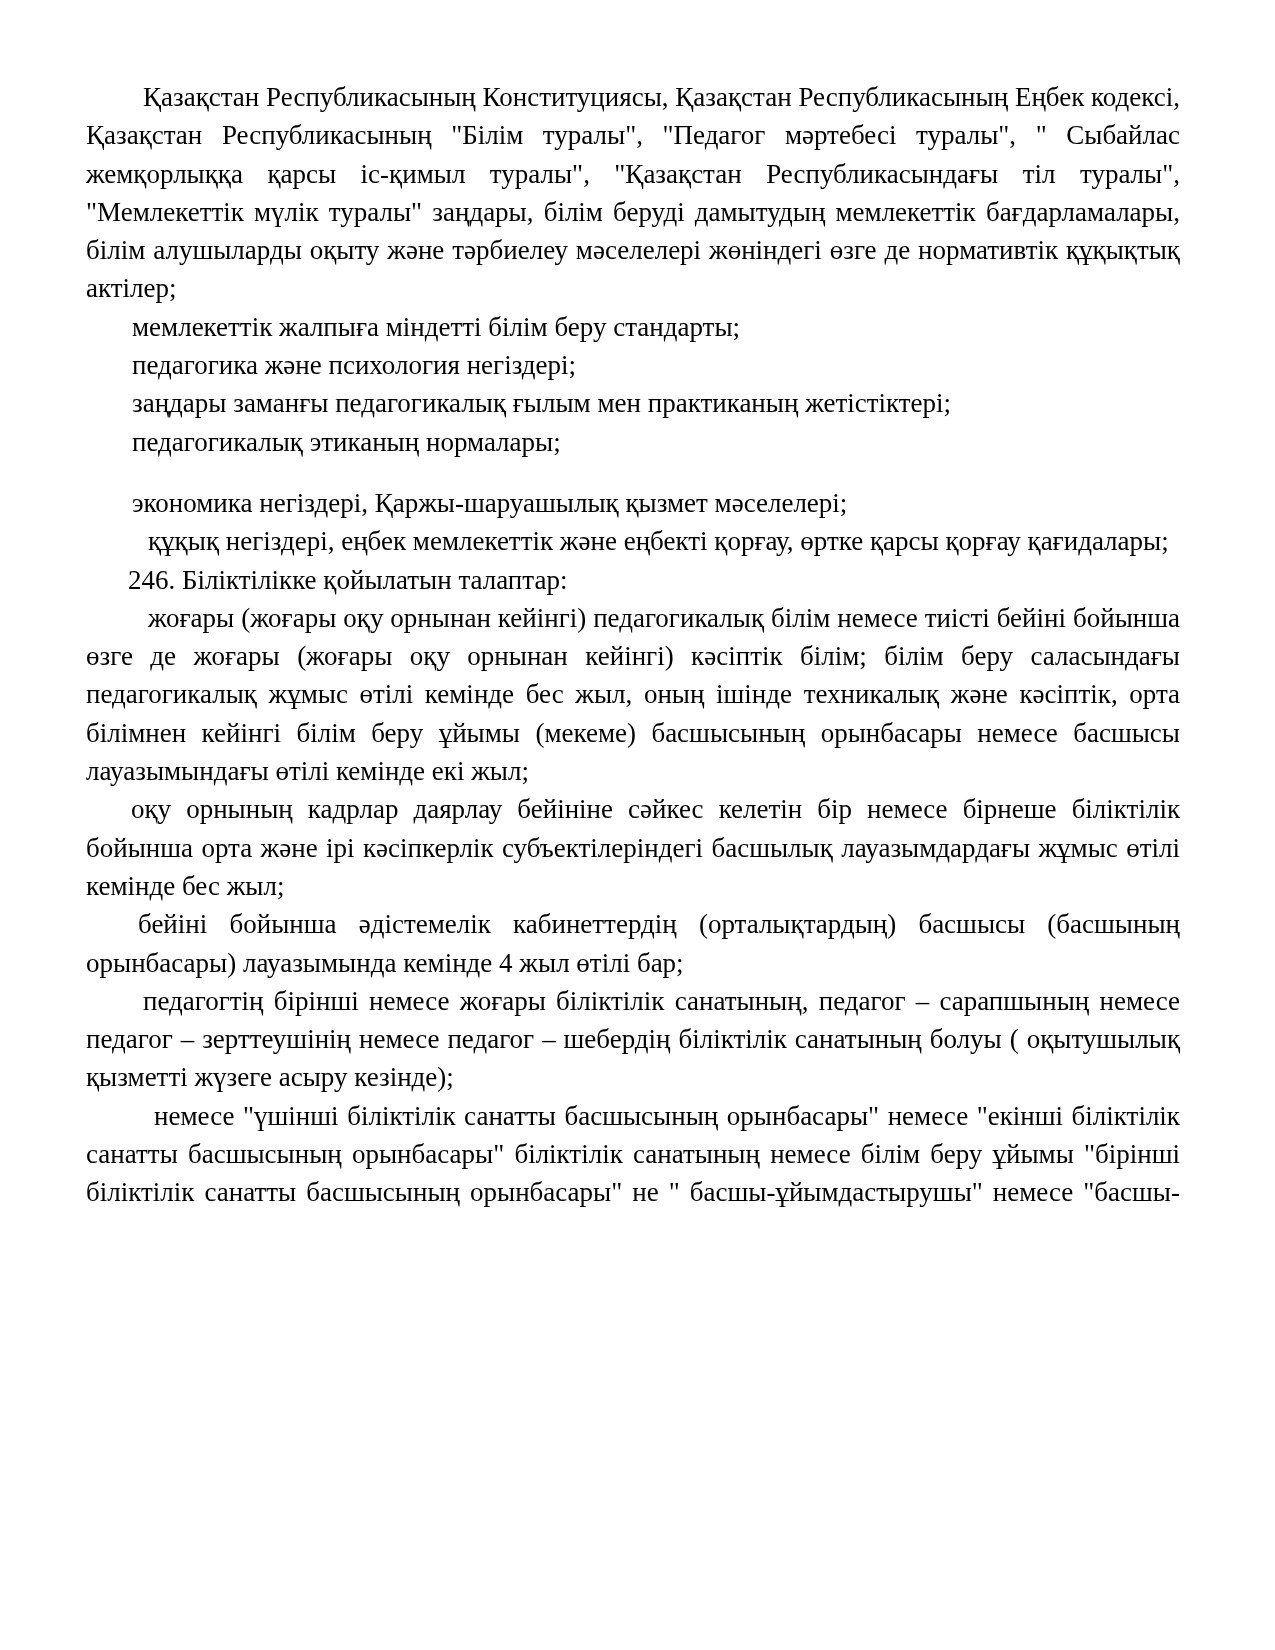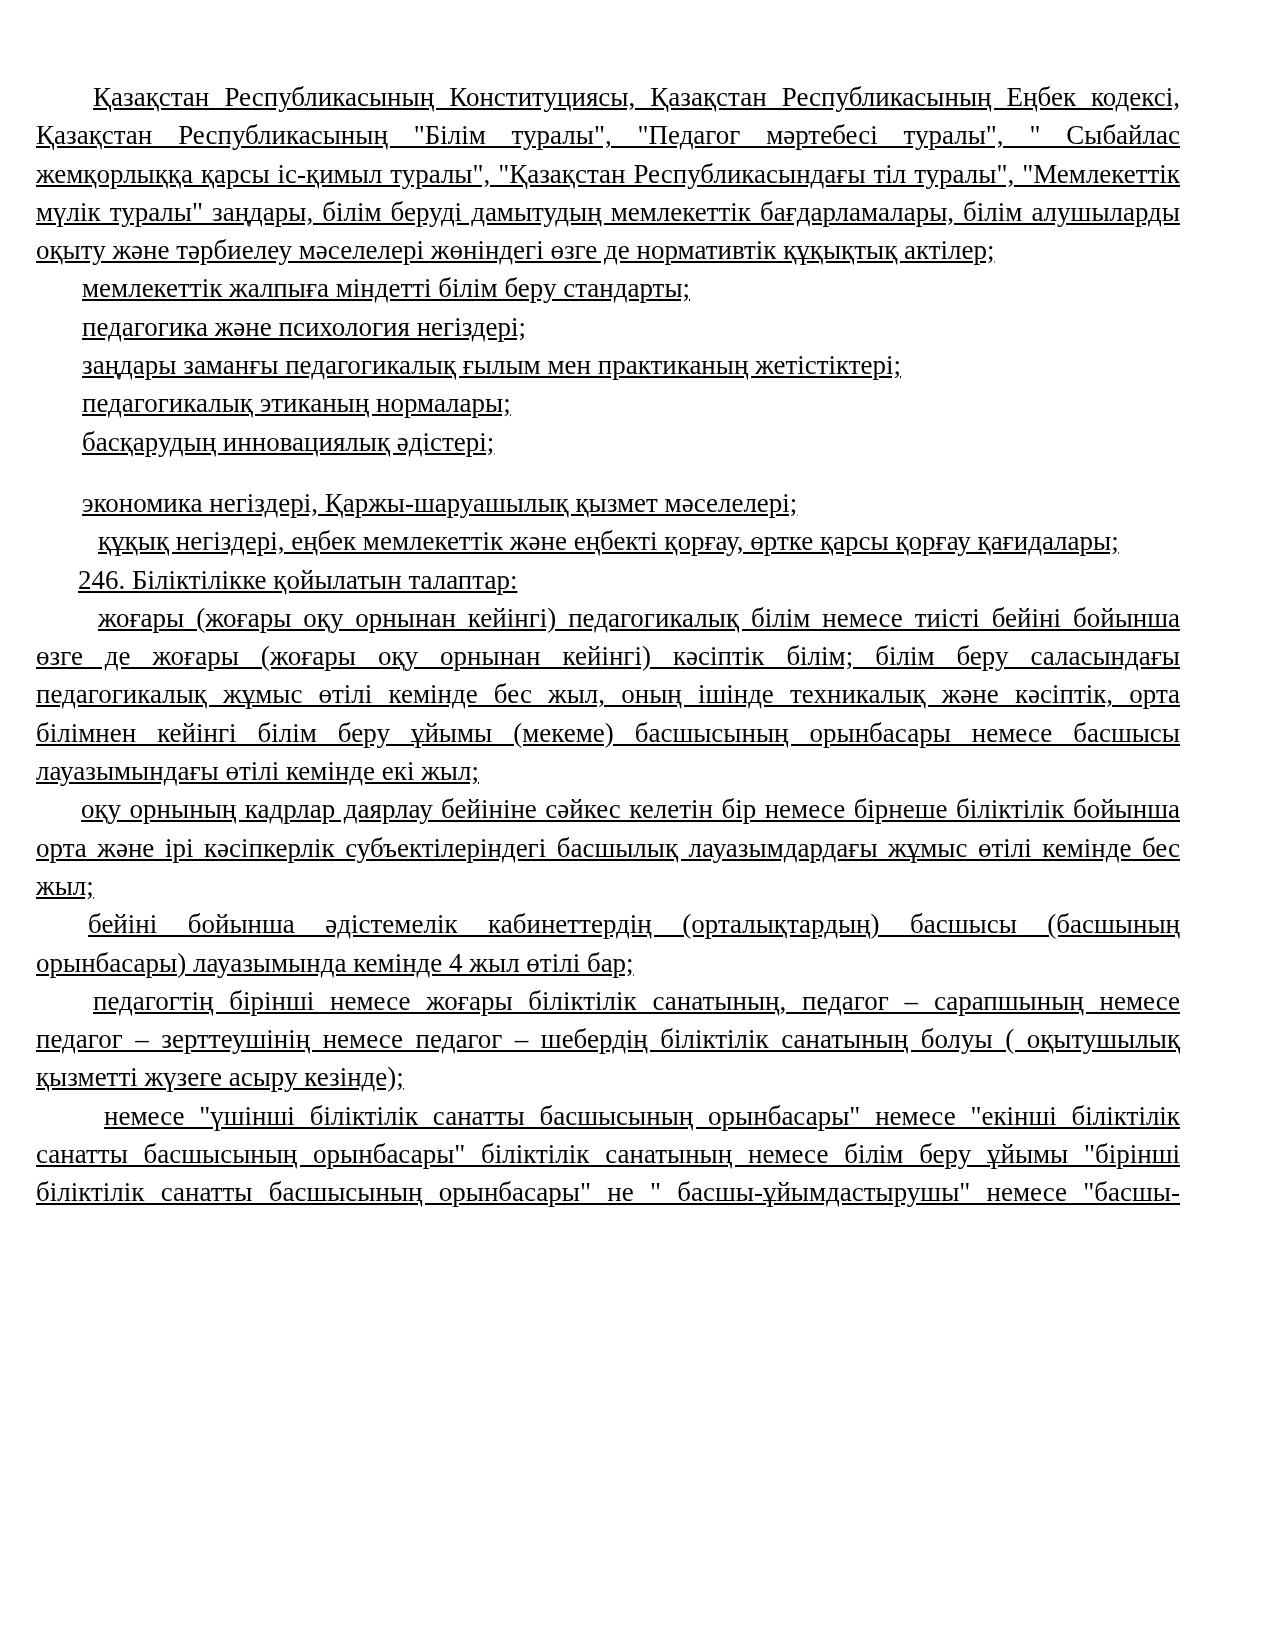--- a/index.html
+++ b/index.html
@@ -6,27 +6,26 @@
     margin: 0;
     padding: 0;
     background: #ffffff;
   }
   .page {
     position: relative;
     width: 1275px;
     height: 1218px;
     background: #ffffff;
     box-sizing: border-box;
-    padding: 78px 95px 0 36px;
+    padding: 78px 95px 0 86px;
     overflow: hidden;
     font-family: "Liberation Serif", "DejaVu Serif", serif;
     font-size: 27px;
     line-height: 38.3px;
     color: #000000;
-    text-decoration: underline;
   }
   .doc p.para {
     margin: 0;
     text-align: justify;
     word-spacing: normal;
   }
   .chapter {
     margin: 22px 0 0 0;
     font-family: "Liberation Serif", "DejaVu Serif", serif;
     font-size: 22px;
@@ -39,21 +38,20 @@
 </head>
 <body>
 
 <div class="page">
   <div class="doc">
       <p class="para" style="text-indent: 57px;">Қазақстан Республикасының Конституциясы, Қазақстан Республикасының Еңбек кодексі, Қазақстан Республикасының "Білім туралы", "Педагог мәртебесі туралы", " Сыбайлас жемқорлыққа қарсы іс-қимыл туралы", "Қазақстан Республикасындағы тіл туралы", "Мемлекеттік мүлік туралы" заңдары, білім беруді дамытудың мемлекеттік бағдарламалары, білім алушыларды оқыту және тәрбиелеу мәселелері жөніндегі өзге де нормативтік құқықтық актілер;</p>
       <p class="para" style="text-indent: 46px;">мемлекеттік жалпыға міндетті білім беру стандарты;</p>
       <p class="para" style="text-indent: 46px;">педагогика және психология негіздері;</p>
       <p class="para" style="text-indent: 46px;">заңдары заманғы педагогикалық ғылым мен практиканың жетістіктері;</p>
       <p class="para" style="text-indent: 46px;">педагогикалық этиканың нормалары;</p>
-      <p class="para" style="text-indent: 46px;">басқарудың инновациялық әдістері;</p>
       <p class="para" style="text-indent: 46px; margin-top: 23px;">экономика негіздері, Қаржы-шаруашылық қызмет мәселелері;</p>
       <p class="para" style="text-indent: 62px;">құқық негіздері, еңбек мемлекеттік және еңбекті қорғау, өртке қарсы қорғау қағидалары;</p>
       <p class="para" style="text-indent: 42px;">246. Біліктілікке қойылатын талаптар:</p>
       <p class="para" style="text-indent: 62px;">жоғары (жоғары оқу орнынан кейінгі) педагогикалық білім немесе тиісті бейіні бойынша өзге де жоғары (жоғары оқу орнынан кейінгі) кәсіптік білім; білім беру саласындағы педагогикалық жұмыс өтілі кемінде бес жыл, оның ішінде техникалық және кәсіптік, орта білімнен кейінгі білім беру ұйымы (мекеме) басшысының орынбасары немесе басшысы лауазымындағы өтілі кемінде екі жыл;</p>
       <p class="para" style="text-indent: 45px;">оқу орнының кадрлар даярлау бейініне сәйкес келетін бір немесе бірнеше біліктілік бойынша орта және ірі кәсіпкерлік субъектілеріндегі басшылық лауазымдардағы жұмыс өтілі кемінде бес жыл;</p>
       <p class="para" style="text-indent: 52px;">бейіні бойынша әдістемелік кабинеттердің (орталықтардың) басшысы (басшының орынбасары) лауазымында кемінде 4 жыл өтілі бар;</p>
       <p class="para" style="text-indent: 57px;">педагогтің бірінші немесе жоғары біліктілік санатының, педагог – сарапшының немесе педагог – зерттеушінің немесе педагог – шебердің біліктілік санатының болуы ( оқытушылық қызметті жүзеге асыру кезінде);</p>
       <p class="para" style="text-indent: 68px;">немесе "үшінші біліктілік санатты басшысының орынбасары" немесе "екінші біліктілік санатты басшысының орынбасары" біліктілік санатының немесе білім беру ұйымы "бірінші біліктілік санатты басшысының орынбасары" не " басшы-ұйымдастырушы" немесе "басшы-менеджер" немесе "басшы-көшбасшы" біліктілік санатының болуы.</p>
     </div>
   <h2 class="chapter">10-тарау. Білім беру ұйымдары басшысының орынбасарлары</h2>

